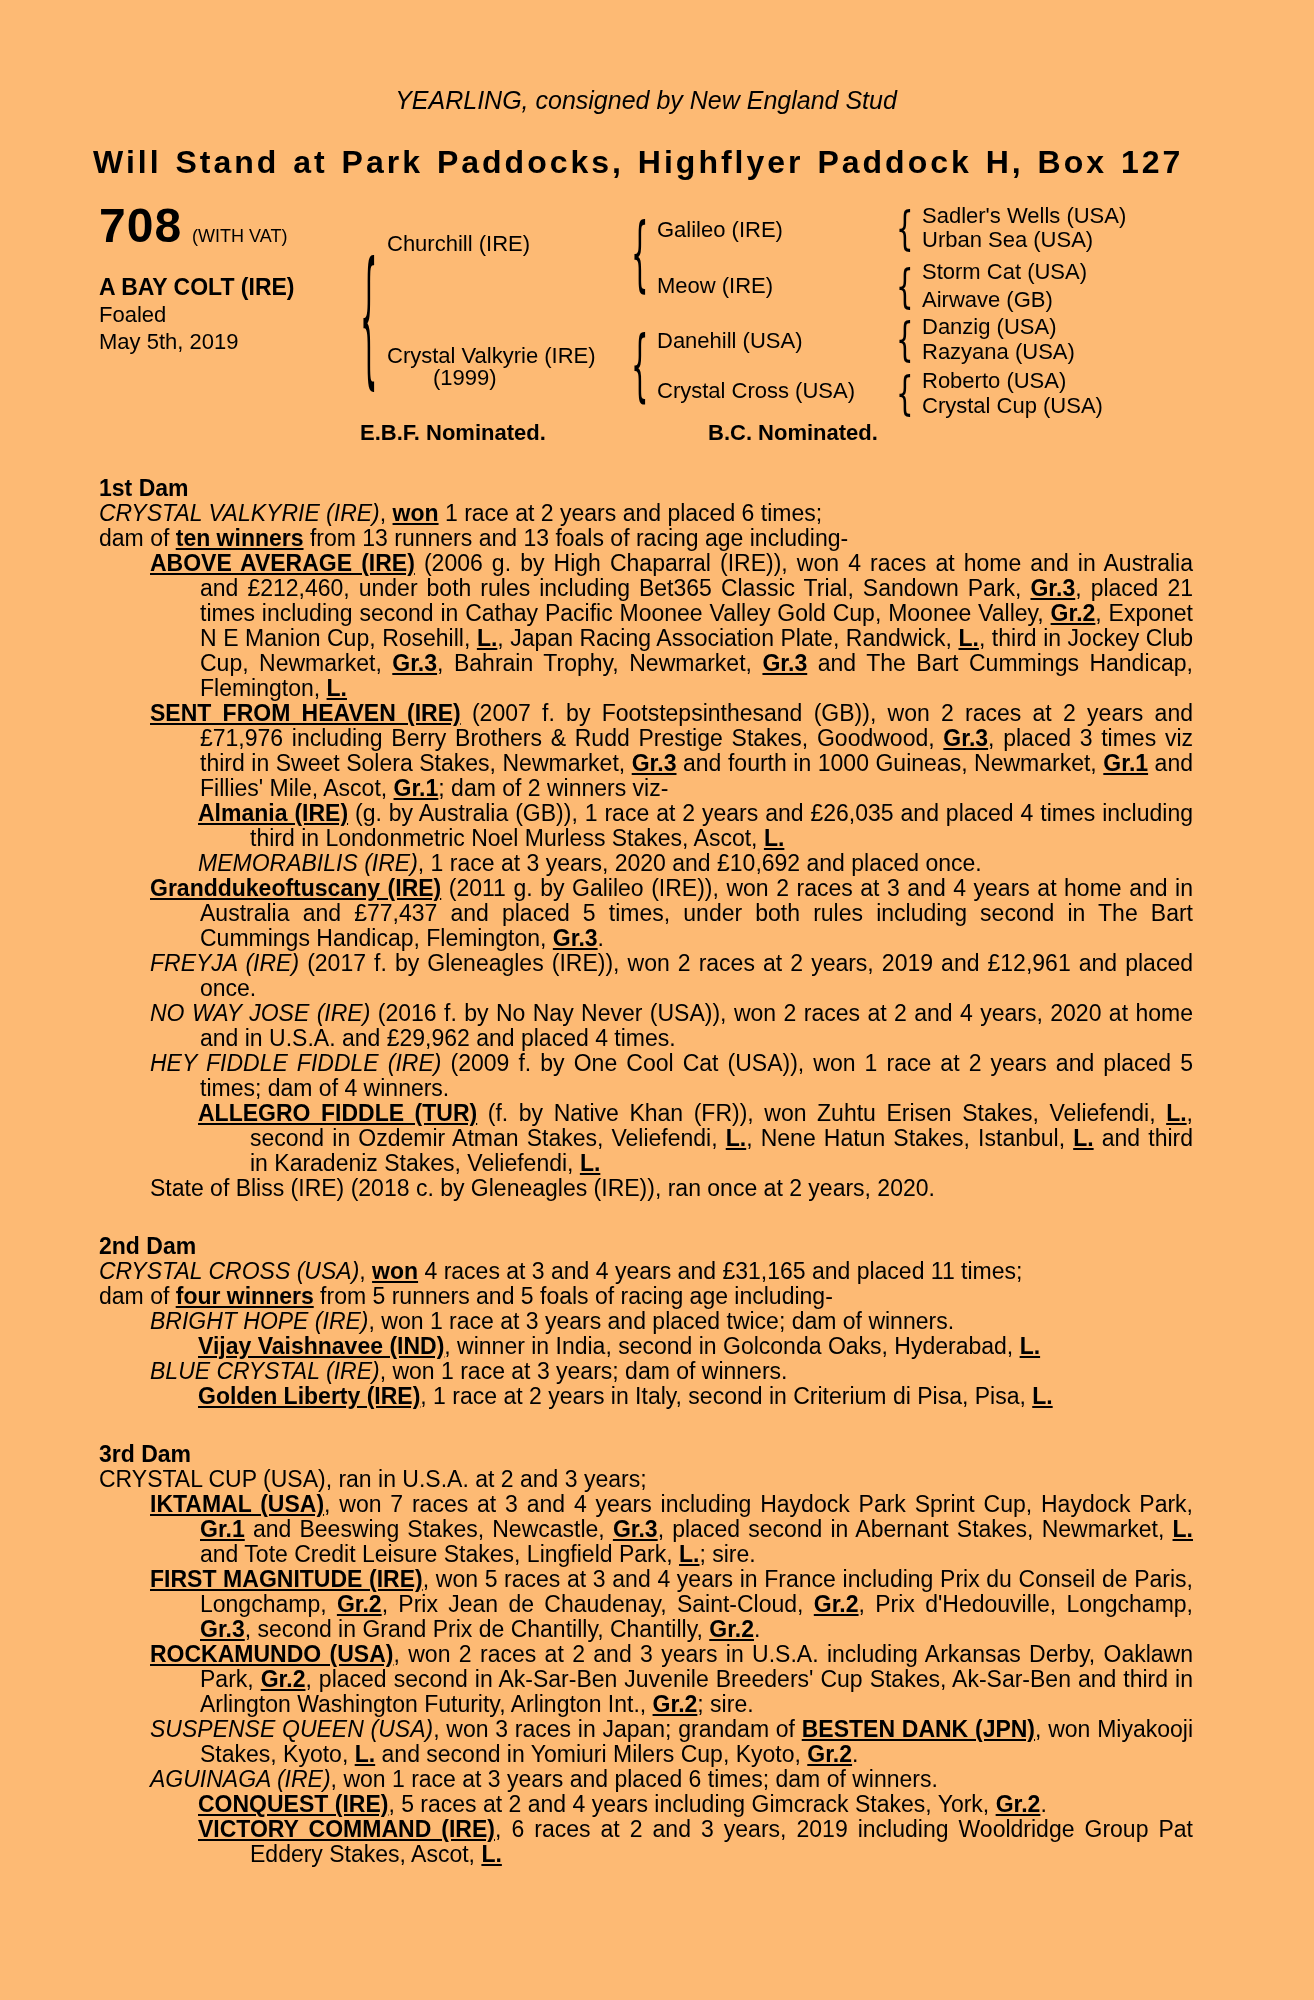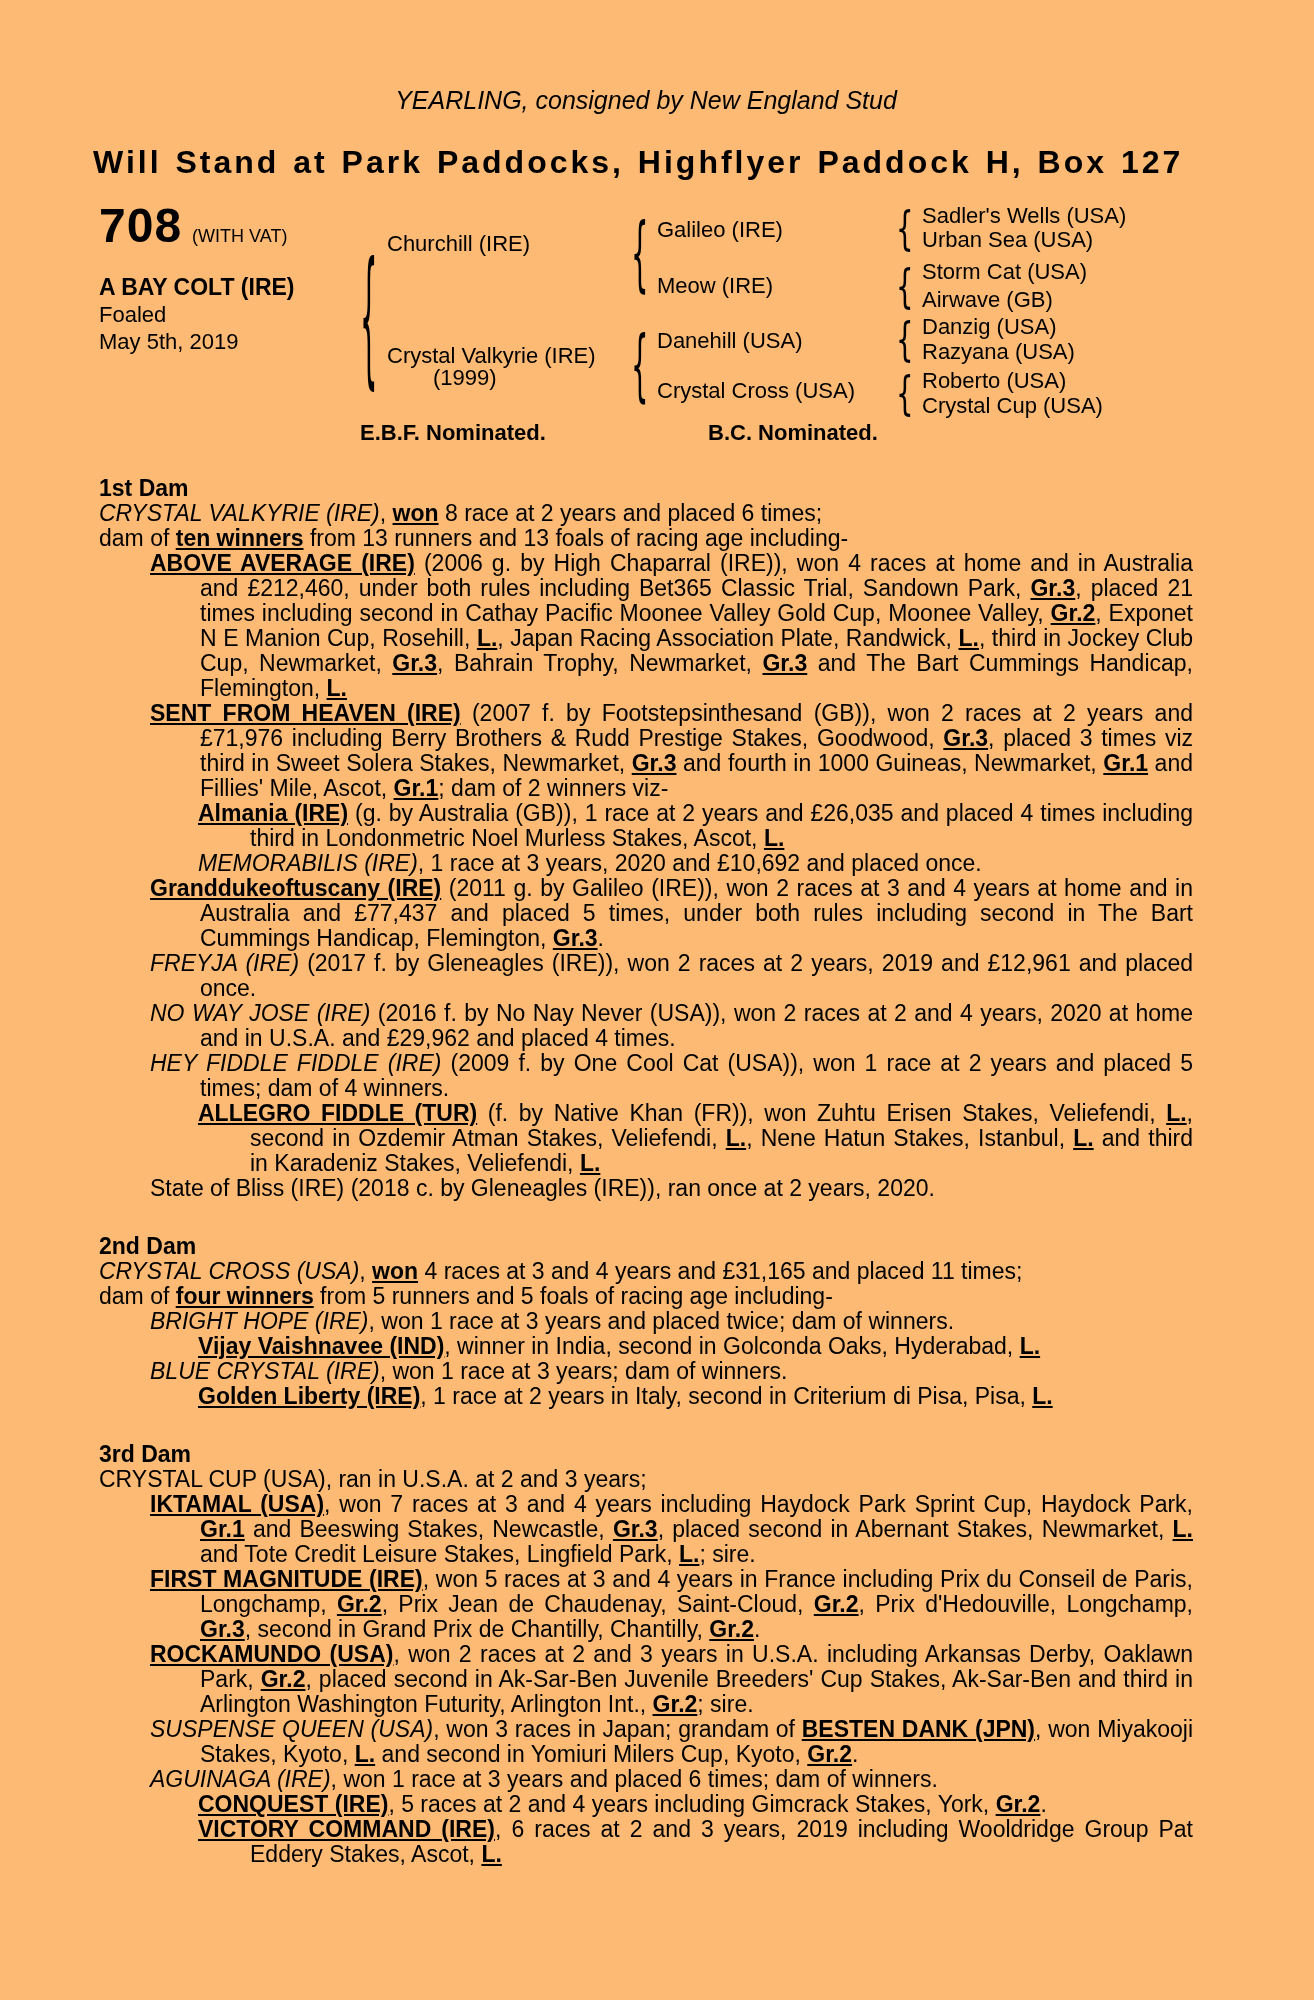--- a/index.html
+++ b/index.html
@@ -81,21 +81,21 @@
     </div>
 
     <div class="nom" style="left:360px;">E.B.F. Nominated.</div>
     <div class="nom" style="left:708px;">B.C. Nominated.</div>
   </header>
 
   <main>
 
     <section>
       <p class="h">1st Dam</p>
-      <p><span class="i">CRYSTAL VALKYRIE (IRE)</span><span>, </span><span class="b">won</span><span> 8 race at 2 years and placed 6 times;</span></p>
+      <p><span class="i">CRYSTAL VALKYRIE (IRE)</span><span>, </span><span class="b">won</span><span> 1 race at 2 years and placed 6 times;</span></p>
       <p><span>dam of </span><span class="b">ten winners</span><span> from 13 runners and 13 foals of racing age including-</span></p>
       <p class="e1"><span class="b">ABOVE AVERAGE (IRE)</span><span> (2006 g. by High Chaparral (IRE)), won 4 races at home and in Australia and £212,460, under both rules including Bet365 Classic Trial, Sandown Park, </span><span class="b">Gr.3</span><span>, placed 21 times including second in Cathay Pacific Moonee Valley Gold Cup, Moonee Valley, </span><span class="b">Gr.2</span><span>, Exponet N E Manion Cup, Rosehill, </span><span class="b">L.</span><span>, Japan Racing Association Plate, Randwick, </span><span class="b">L.</span><span>, third in Jockey Club Cup, Newmarket, </span><span class="b">Gr.3</span><span>, Bahrain Trophy, Newmarket, </span><span class="b">Gr.3</span><span> and The Bart Cummings Handicap, Flemington, </span><span class="b">L.</span></p>
       <p class="e1"><span class="b">SENT FROM HEAVEN (IRE)</span><span> (2007 f. by Footstepsinthesand (GB)), won 2 races at 2 years and £71,976 including Berry Brothers &amp; Rudd Prestige Stakes, Goodwood, </span><span class="b">Gr.3</span><span>, placed 3 times viz third in Sweet Solera Stakes, Newmarket, </span><span class="b">Gr.3</span><span> and fourth in 1000 Guineas, Newmarket, </span><span class="b">Gr.1</span><span> and Fillies' Mile, Ascot, </span><span class="b">Gr.1</span><span>; dam of 2 winners viz-</span></p>
       <p class="e2"><span class="b">Almania (IRE)</span><span> (g. by Australia (GB)), 1 race at 2 years and £26,035 and placed 4 times including third in Londonmetric Noel Murless Stakes, Ascot, </span><span class="b">L.</span></p>
       <p class="e2"><span class="i">MEMORABILIS (IRE)</span><span>, 1 race at 3 years, 2020 and £10,692 and placed once.</span></p>
       <p class="e1"><span class="b">Granddukeoftuscany (IRE)</span><span> (2011 g. by Galileo (IRE)), won 2 races at 3 and 4 years at home and in Australia and £77,437 and placed 5 times, under both rules including second in The Bart Cummings Handicap, Flemington, </span><span class="b">Gr.3</span><span>.</span></p>
       <p class="e1"><span class="i">FREYJA (IRE)</span><span> (2017 f. by Gleneagles (IRE)), won 2 races at 2 years, 2019 and £12,961 and placed once.</span></p>
       <p class="e1"><span class="i">NO WAY JOSE (IRE)</span><span> (2016 f. by No Nay Never (USA)), won 2 races at 2 and 4 years, 2020 at home and in U.S.A. and £29,962 and placed 4 times.</span></p>
       <p class="e1"><span class="i">HEY FIDDLE FIDDLE (IRE)</span><span> (2009 f. by One Cool Cat (USA)), won 1 race at 2 years and placed 5 times; dam of 4 winners.</span></p>
       <p class="e2"><span class="b">ALLEGRO FIDDLE (TUR)</span><span> (f. by Native Khan (FR)), won Zuhtu Erisen Stakes, Veliefendi, </span><span class="b">L.</span><span>, second in Ozdemir Atman Stakes, Veliefendi, </span><span class="b">L.</span><span>, Nene Hatun Stakes, Istanbul, </span><span class="b">L.</span><span> and third in Karadeniz Stakes, Veliefendi, </span><span class="b">L.</span></p>

